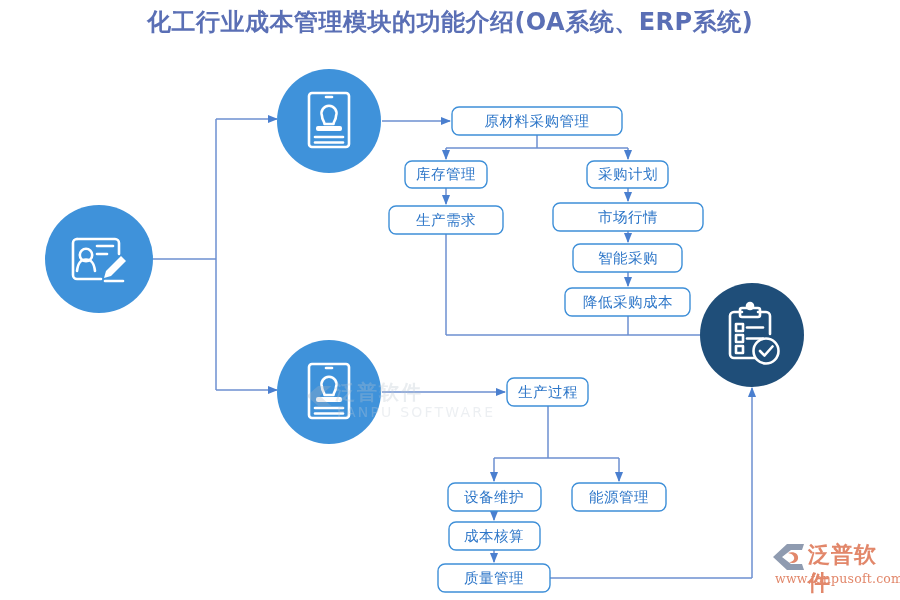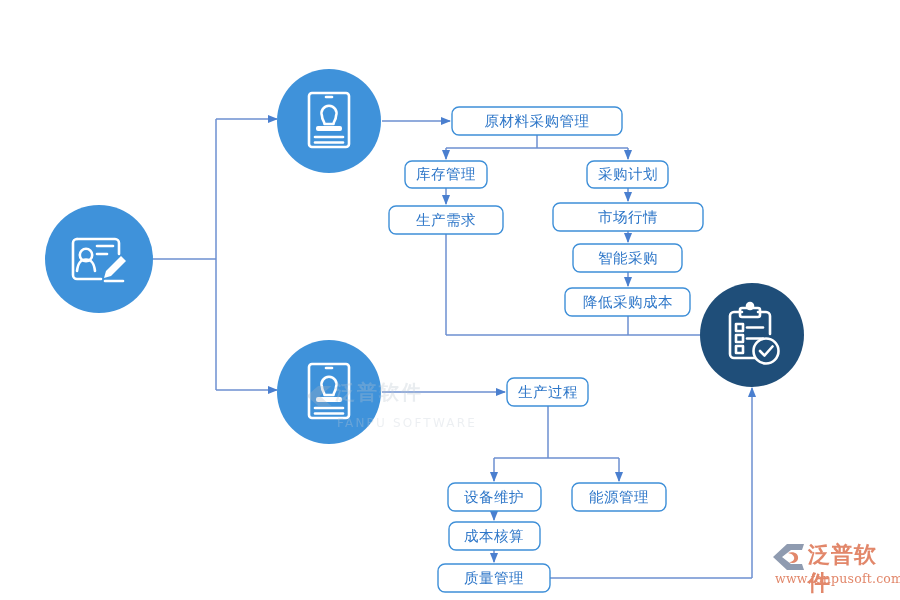--- a/index.html
+++ b/index.html
@@ -78,25 +78,25 @@
   }
   .wm-text {
     font-size: 20px;
     font-weight: bold;
     color: #b9c4cf;
     line-height: 1;
     letter-spacing: 2px;
     margin-left: 30px;
   }
   .wm-sub {
-    font-size: 12px;
+    font-size: 14px;
     color: #c3ccd6;
     letter-spacing: 2.2px;
     margin-left: 32px;
-    margin-top: 14px;
+    margin-top: 2px;
   }
   .wm-mark {
     position: absolute;
     left: 0;
     top: 2px;
     width: 28px;
     height: 24px;
   }
 
   
@@ -133,20 +133,21 @@
     color: #e2876a;
     letter-spacing: 0.2px;
     font-family: "DejaVu Serif", "Liberation Serif", serif;
   }
 </style>
 </head>
 <body>
 
 <div id="stage">
 
+  <div class="page-title">化工行业成本管理模块的功能介绍(OA系统、ERP系统)</div>
 
   <svg id="diagram" viewBox="0 0 900 600">
     <defs>
       <marker id="arrow" viewBox="0 0 10 10" refX="9" refY="5" markerWidth="7" markerHeight="7" orient="auto-start-reverse">
         <path d="M 0 1 L 10 5 L 0 9 z" fill="#4a7fcf"></path>
       </marker>
     </defs>
 
     <g>
 

